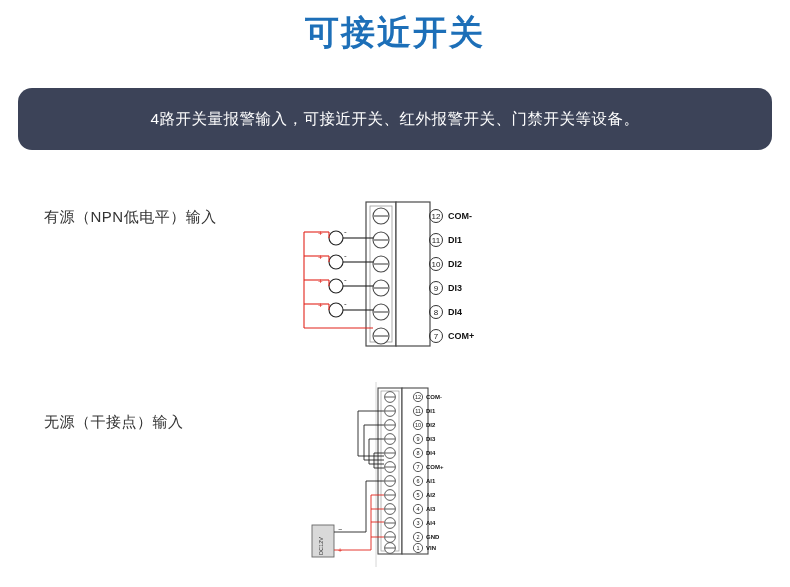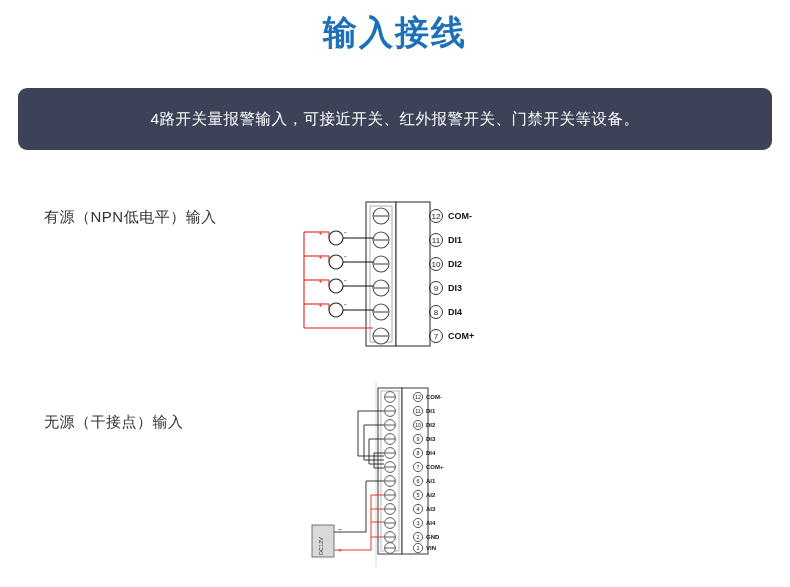--- a/index.html
+++ b/index.html
@@ -31,21 +31,21 @@
     color: #1d6fb8;
     letter-spacing: 2px;
   }
   .banner {
     position: absolute;
     top: 88px;
     left: 18px;
     width: 754px;
     height: 62px;
     background: #3c4358;
-    border-radius: 9px;
+    border-radius: 14px;
     display: flex;
     align-items: center;
     justify-content: center;
   }
   .banner-text {
     color: #ffffff;
     font-size: 15.5px;
     letter-spacing: 0.5px;
   }
   .section-label {
@@ -61,21 +61,21 @@
     position: absolute;
   }
   .diagram-1 { top: 198px; left: 296px; width: 210px; height: 160px; }
   .diagram-2 { top: 382px; left: 296px; width: 200px; height: 185px; }
 </style>
 </head>
 <body>
 
 <div class="page">
 
-  <div class="page-title">输入接线</div>
+  <div class="page-title">可接近开关</div>
 
   <div class="banner">
     <div class="banner-text">4路开关量报警输入，可接近开关、红外报警开关、门禁开关等设备。</div>
   </div>
 
   <div class="section-label label-1">有源（NPN低电平）输入</div>
 
   <div class="section-label label-2">无源（干接点）输入</div>
 
   <div class="diagram diagram-1">

